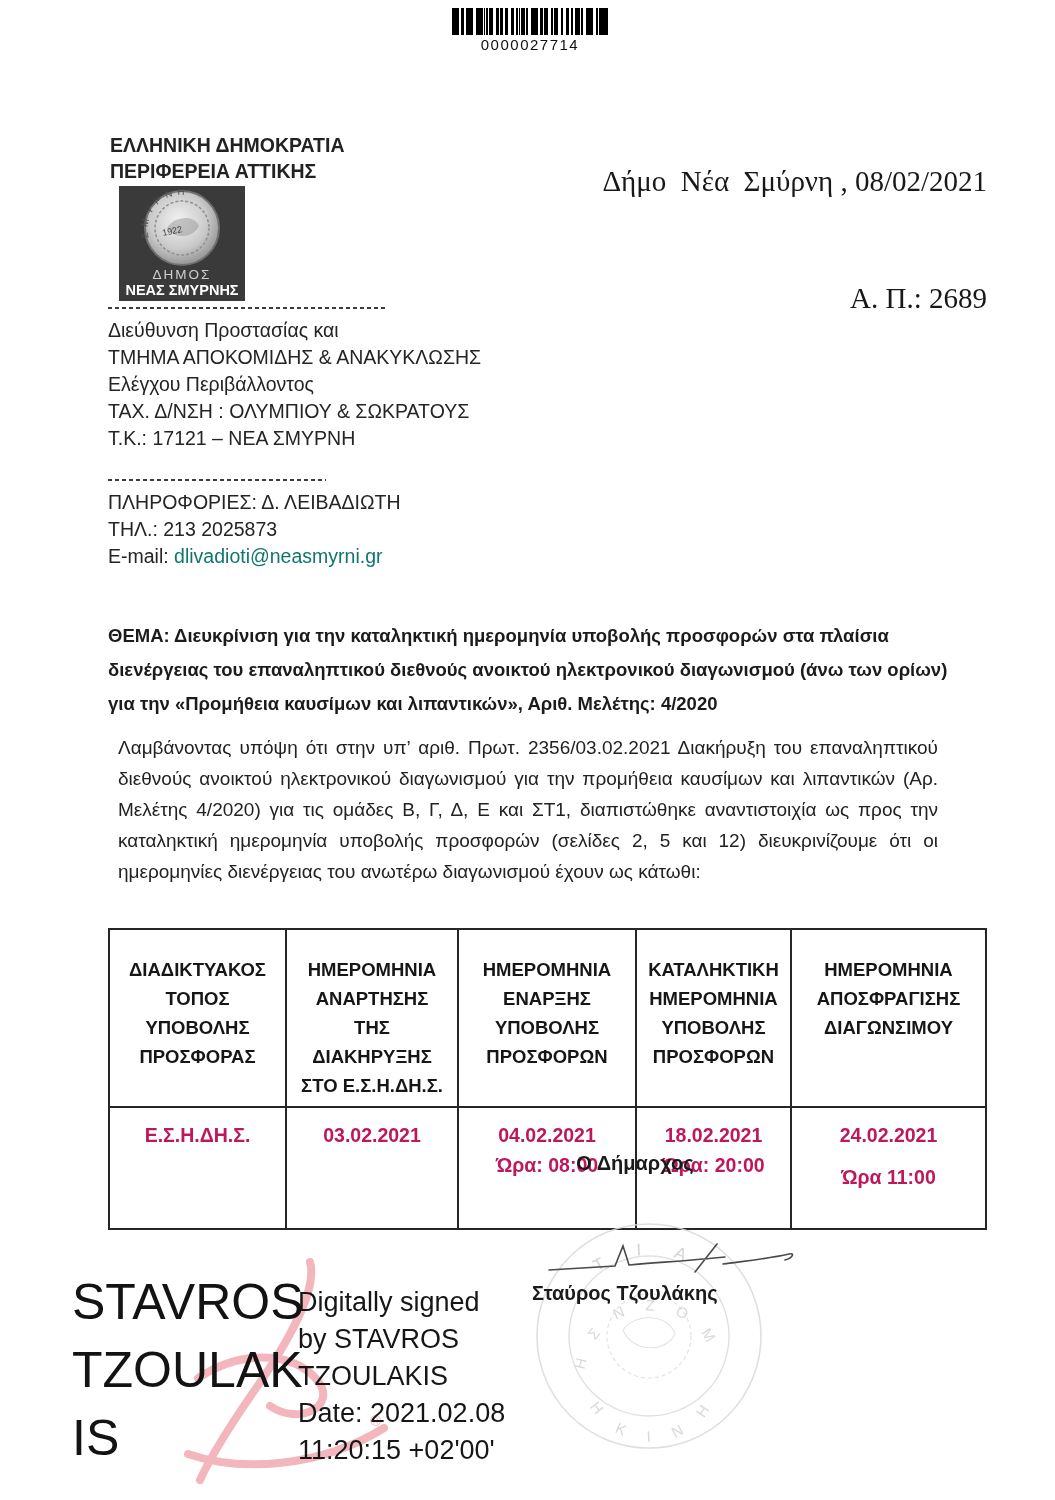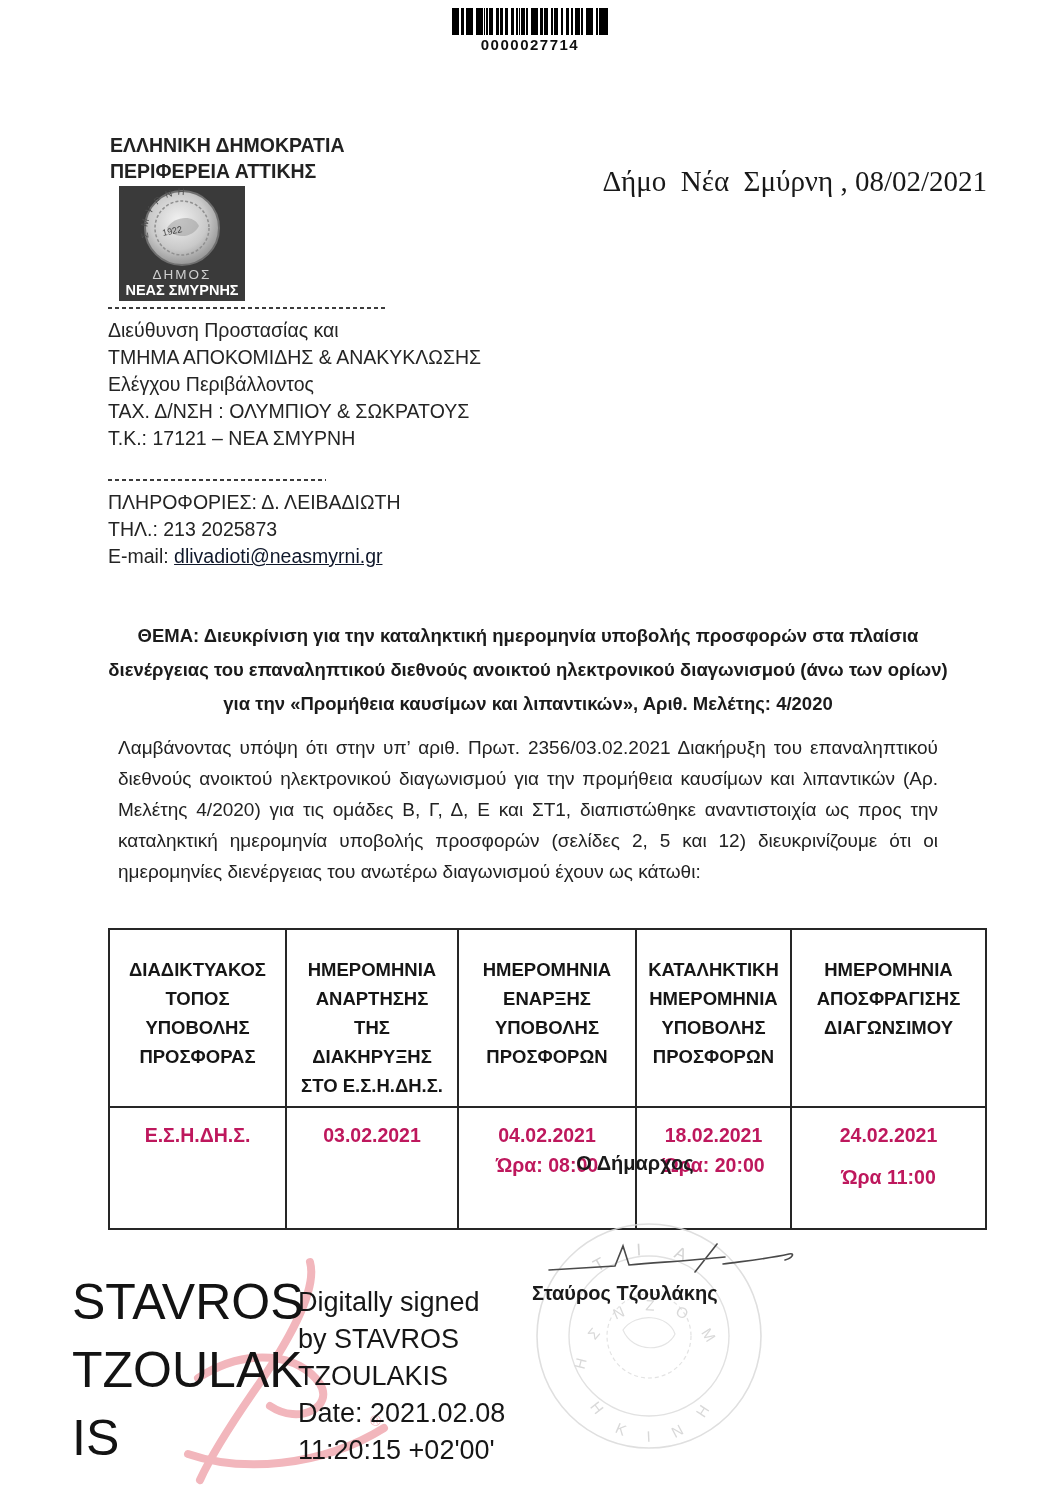--- a/index.html
+++ b/index.html
@@ -13,21 +13,21 @@
   
   .barcode-wrap{left:452px;top:8px;width:156px;text-align:center;}
   .barcode{
     height:27px;width:148px;margin:0 auto;
     background:
       repeating-linear-gradient(90deg,#000 0 2px,rgba(0,0,0,0) 2px 5px),
       repeating-linear-gradient(90deg,#000 0 1px,rgba(0,0,0,0) 1px 7px),
       repeating-linear-gradient(90deg,#000 0 3px,rgba(0,0,0,0) 3px 11px);
     border-left:4px solid #000;border-right:4px solid #000;
   }
-  .barcode-num{font-size:15px;letter-spacing:1.5px;color:#111;margin-top:1px;font-weight:bold;}
+  .barcode-num{font-size:15px;letter-spacing:1.5px;color:#111;margin-top:1px;}
 
   
   .date-block{right:68px;top:84px;text-align:right;font-family:"Liberation Serif","DejaVu Serif",serif;
     font-size:29px;color:#181818;line-height:39px;white-space:pre;}
 
   
   .gov-header{left:110px;top:132px;font-weight:bold;font-size:19.5px;line-height:26px;color:#222;}
 
   
   .logo{left:119px;top:186px;}
@@ -35,24 +35,24 @@
   
   .divider{height:2px;background:repeating-linear-gradient(90deg,#3c3c3c 0 4px,rgba(0,0,0,0) 4px 7px);}
   .div1{left:108px;top:307px;width:278px;}
   .div2{left:108px;top:479px;width:218px;}
 
   
   .sender-block{left:108px;top:317px;font-size:19.5px;line-height:27px;color:#242424;}
   .sender-block .b{font-weight:bold;font-size:20px;color:#1a1a1a;}
 
   .contact-block{left:108px;top:489px;font-size:19.5px;line-height:27px;color:#242424;}
-  .email-link{text-decoration:underline;color:#0f172a;}
-
-  
-  .subject{left:108px;top:619px;width:840px;text-align:center;font-weight:bold;
+  .email-link{color:#0f766e;}
+
+  
+  .subject{left:108px;top:619px;width:840px;font-weight:bold;
     font-size:18.5px;line-height:34px;color:#1b1b1b;}
 
   
   .body-par{left:118px;top:732px;width:820px;text-align:justify;font-size:19px;line-height:31px;color:#222;}
 
   
   .sched{left:108px;top:928px;position:absolute;border-collapse:collapse;table-layout:fixed;}
   .sched th,.sched td{border:2px solid #262626;text-align:center;vertical-align:top;padding:25px 3px 6px 3px;}
   .sched th{font-size:18.5px;line-height:29px;font-weight:bold;color:#161616;white-space:pre-line;height:126px;}
   .sched td{height:102px;font-weight:bold;font-size:19.5px;color:#be185d;padding-top:12px;}
@@ -77,20 +77,21 @@
 
 <div class="page">
 
   <div class="abs barcode-wrap">
     <div class="barcode"></div>
     <div class="barcode-num">0000027714</div>
   </div>
 
   <div class="abs date-block">
     <div>Δήμο  Νέα  Σμύρνη , 08/02/2021</div>
+    <div>Α. Π.: 2689</div>
   </div>
 
   <div class="abs gov-header">
     <div>ΕΛΛΗΝΙΚΗ ΔΗΜΟΚΡΑΤΙΑ</div>
     <div>ΠΕΡΙΦΕΡΕΙΑ ΑΤΤΙΚΗΣ</div>
   </div>
 
   <svg class="abs logo" width="126" height="115" viewBox="0 0 126 115">
     <rect x="0" y="0" width="126" height="115" fill="#3a3a3a"></rect>
     <defs>

